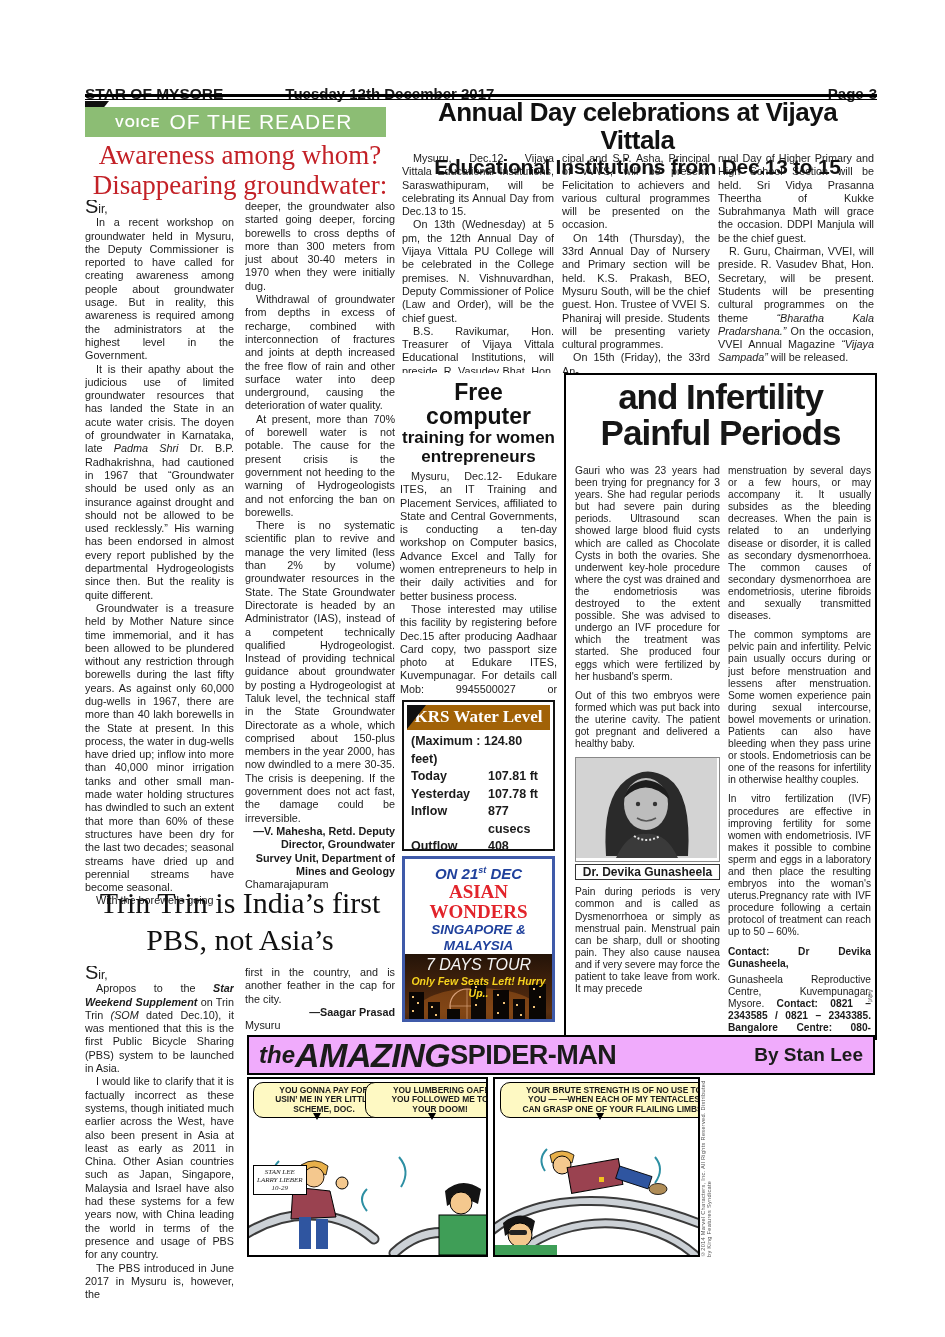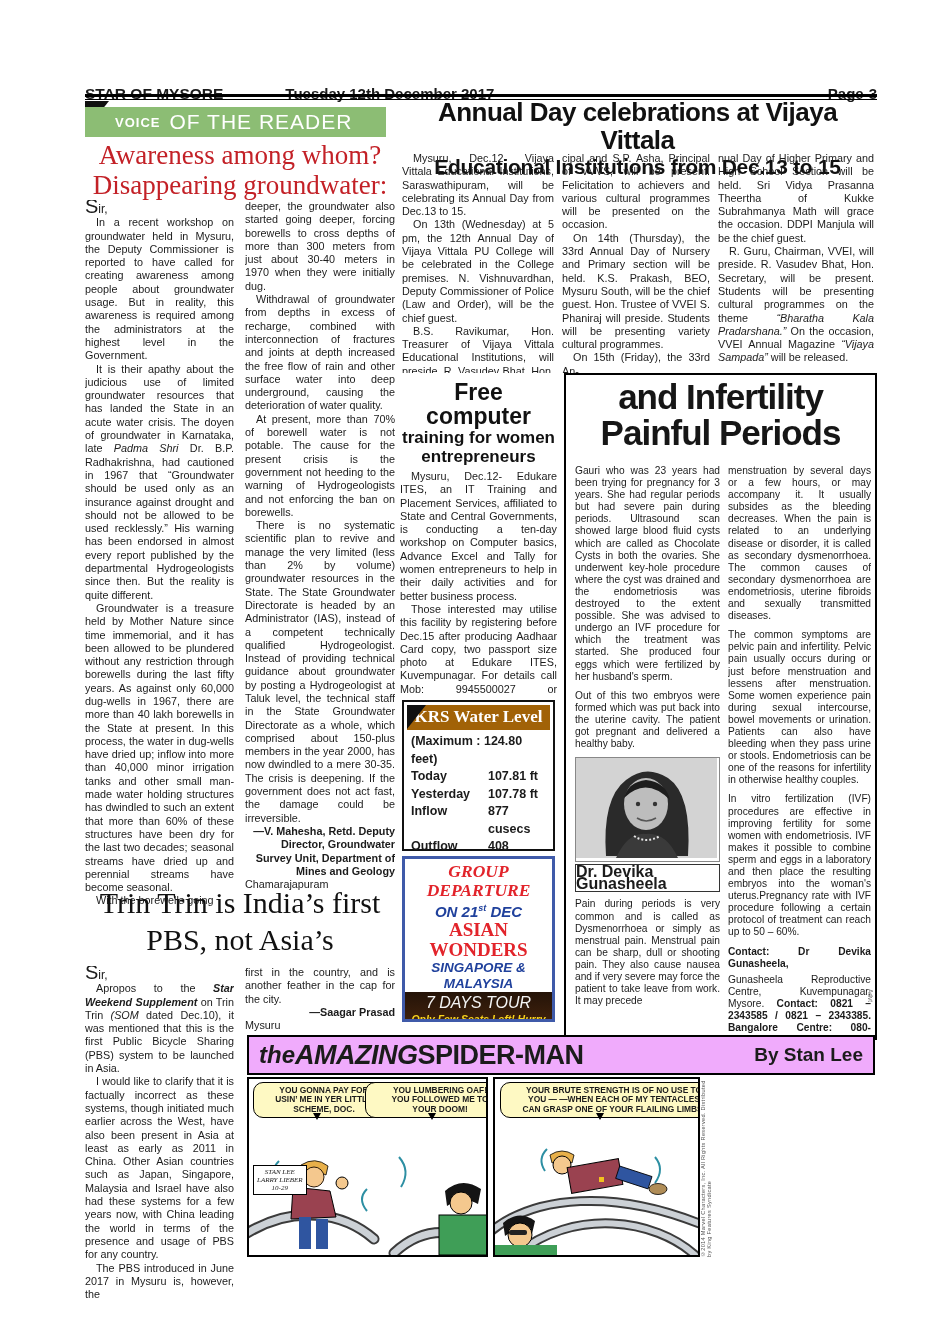--- a/index.html
+++ b/index.html
@@ -68,31 +68,31 @@
   .ad-l6{position:absolute;top:21px;width:100%;text-align:center;color:#f7d31e;
          font-weight:bold;font-style:italic;font-size:10.5px;z-index:3;}
 
   
   .painful{border:2px solid #000;background:#fff;}
   .pf-head{text-align:center;font-weight:bold;font-size:35px;line-height:36px;
            letter-spacing:-1px;color:#161616;padding-top:4px;}
   .pp{font-size:10.2px;line-height:12.1px;text-align:justify;overflow:hidden;hyphens:auto;}
   .pp p{margin:0 0 7px;text-indent:0;}
   .photo-wrap{border:1px solid #888;margin:1px 0 2px;}
-  .caption{border:1px solid #333;font-weight:bold;font-size:16px;text-align:left;
+  .caption{border:1px solid #333;font-weight:bold;font-size:12px;text-align:center;
            padding:1px 0;margin-bottom:6px;}
   .contact1{font-weight:bold;margin-bottom:4px !important;}
   .contact3{font-weight:bold;}
   .advt{position:absolute;right:1px;bottom:36px;writing-mode:vertical-rl;
         font-size:6.5px;color:#777;}
 
   
   .comic-title{border:2px solid #000;display:flex;align-items:center;padding:18px 10px;background:#f0abfc;}
   .ct-the{font-weight:bold;font-style:italic;font-size:24px;}
-  .ct-amazing{font-weight:bold;font-style:italic;font-size:27px;letter-spacing:-0.5px;}
+  .ct-amazing{font-weight:bold;font-style:italic;font-size:34px;letter-spacing:-0.5px;}
   .ct-rest{font-weight:bold;font-size:27px;letter-spacing:-0.5px;}
   .ct-by{margin-left:auto;font-weight:bold;font-size:19px;}
   .panel{border:2px solid #000;background:#fff;overflow:hidden;}
   .bubble{position:absolute;background:#fef9c3;border:1.5px solid #000;border-radius:10px;
           padding:3px 18px;font-weight:bold;font-size:8.4px;line-height:9.4px;text-align:center;z-index:4;}
   .bubble:after{content:"";position:absolute;bottom:-7px;left:42%;
           border:4px solid transparent;border-top:7px solid #000;}
   .bubble.no-tail:after{display:none;}
   .credit{position:absolute;left:4px;top:86px;border:1px solid #000;background:#fff;
           font-family:"Liberation Serif",serif;font-style:italic;font-size:7px;
@@ -199,21 +199,20 @@
         </div>
       <div class="krs-row">
           <span class="kl">this date</span>
           <span class="kv">78.73 ft</span>
         </div>
     </div>
   </div>
 
   <div class="abs ad" style="left:402px;top:856px;width:153px;height:166px;">
     <div class="ad-top">
-      <div class="ad-l1">GROUP DEPARTURE</div>
       <div class="ad-l2"><span>ON  21</span><sup>st</sup><span> DEC</span></div>
       <div class="ad-l3">ASIAN WONDERS</div>
       <div class="ad-l4">SINGAPORE &amp; MALAYSIA</div>
     </div>
     <div class="ad-img">
       <div class="ad-l5">7 DAYS TOUR</div>
       <div class="ad-l6">Only Few Seats Left! Hurry Up..</div>
       <svg width="147" height="96" viewBox="0 0 147 96">
         <defs>
           <linearGradient id="sky" x1="0" y1="0" x2="0" y2="1">

